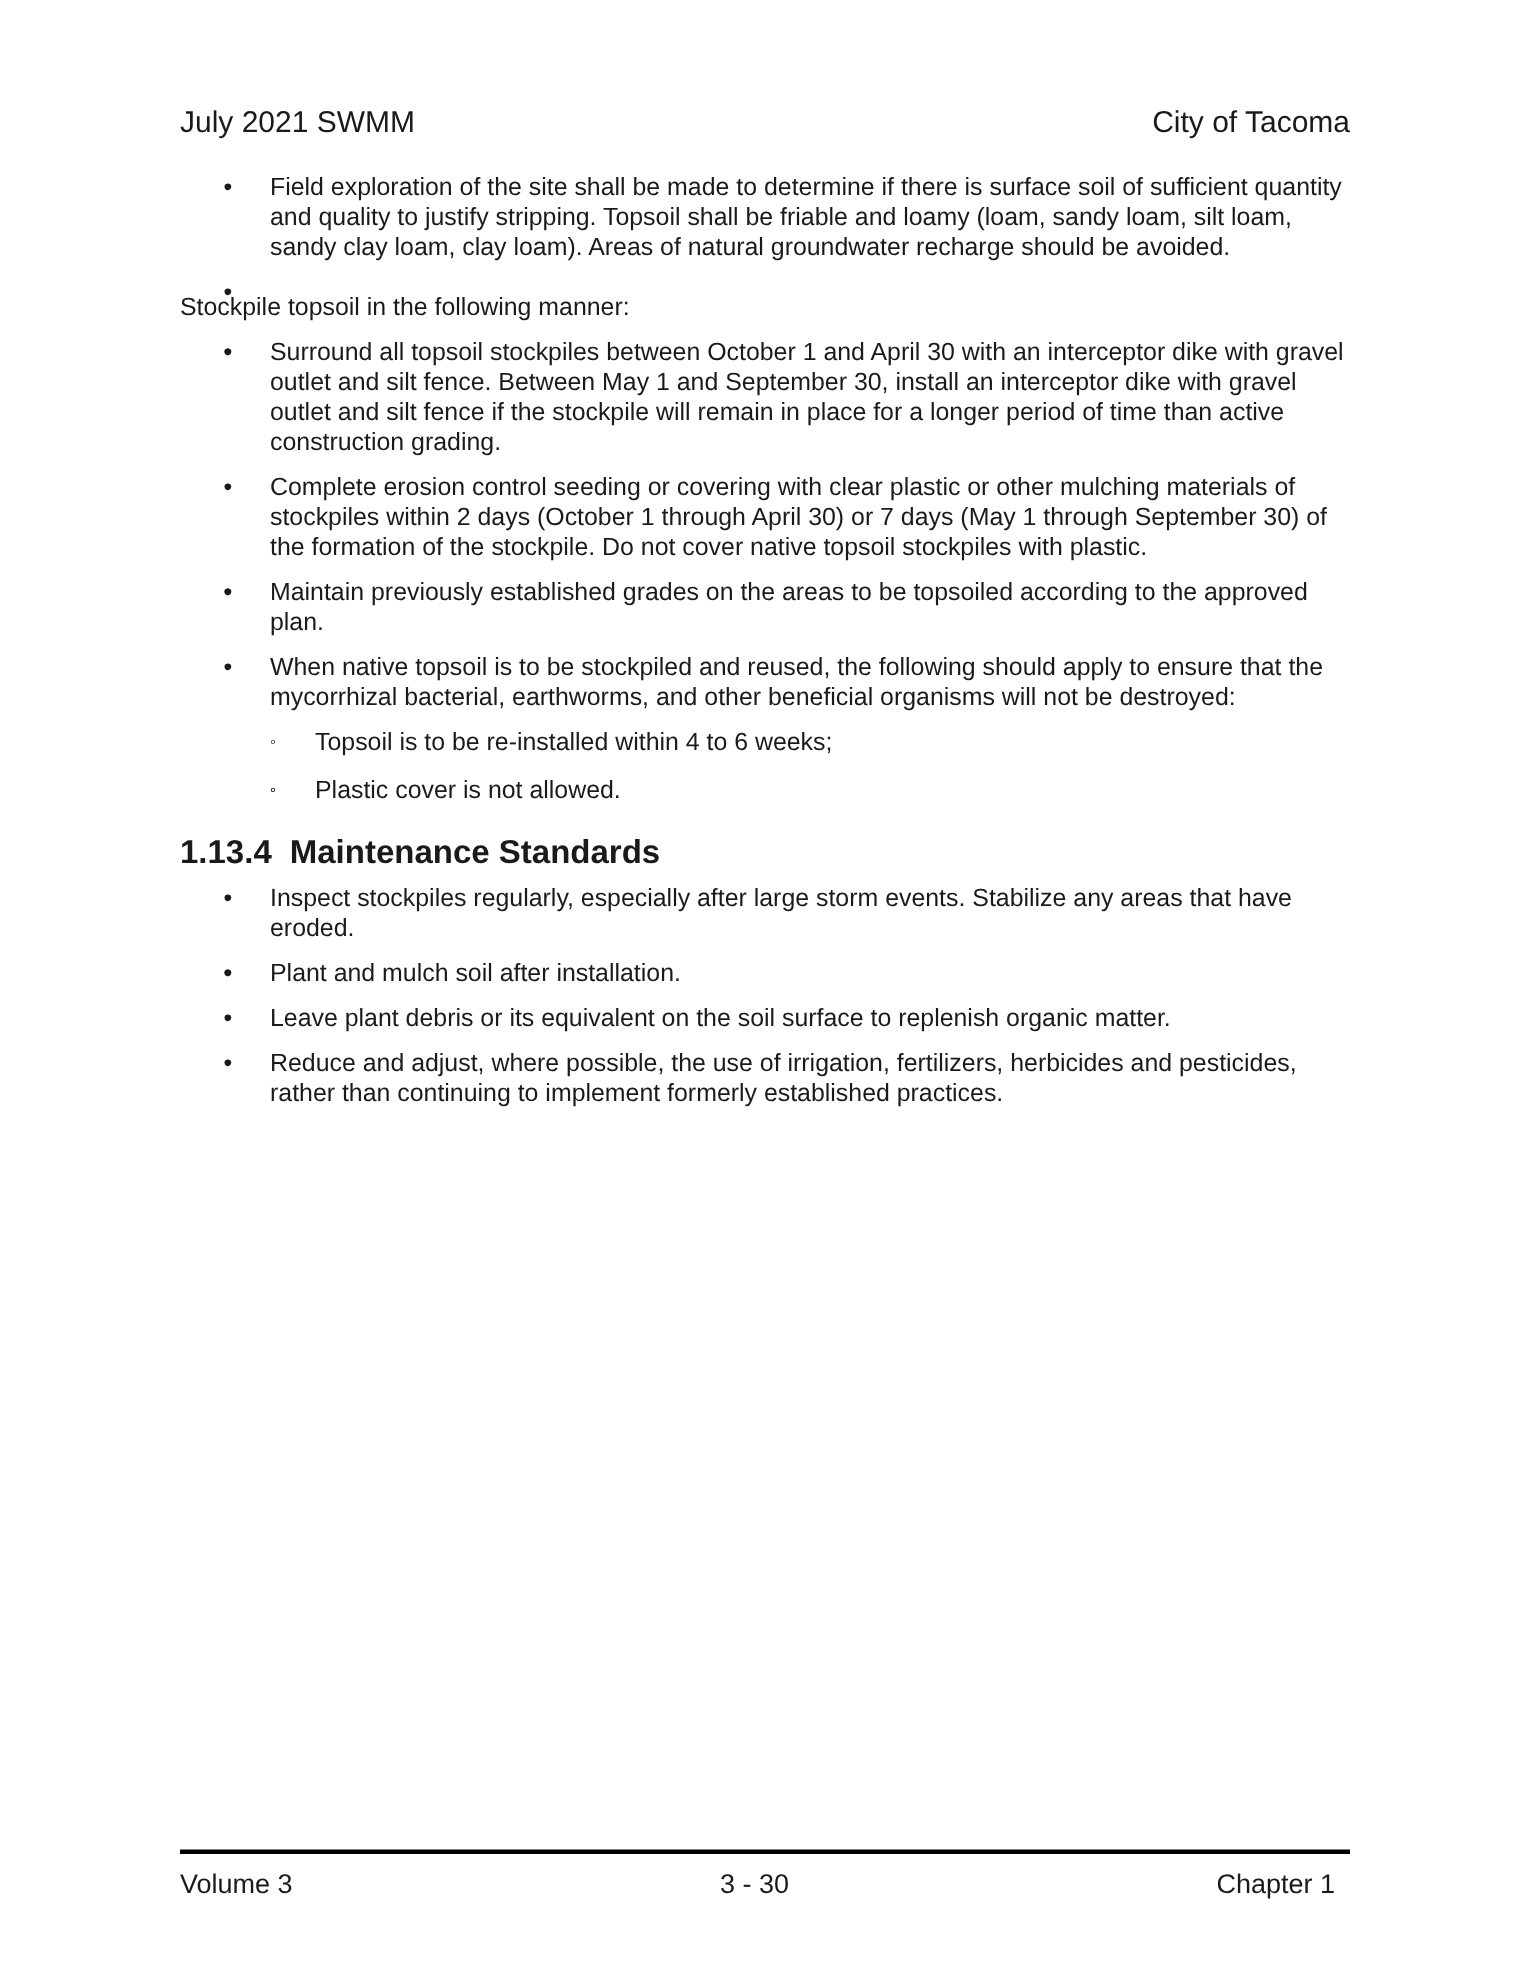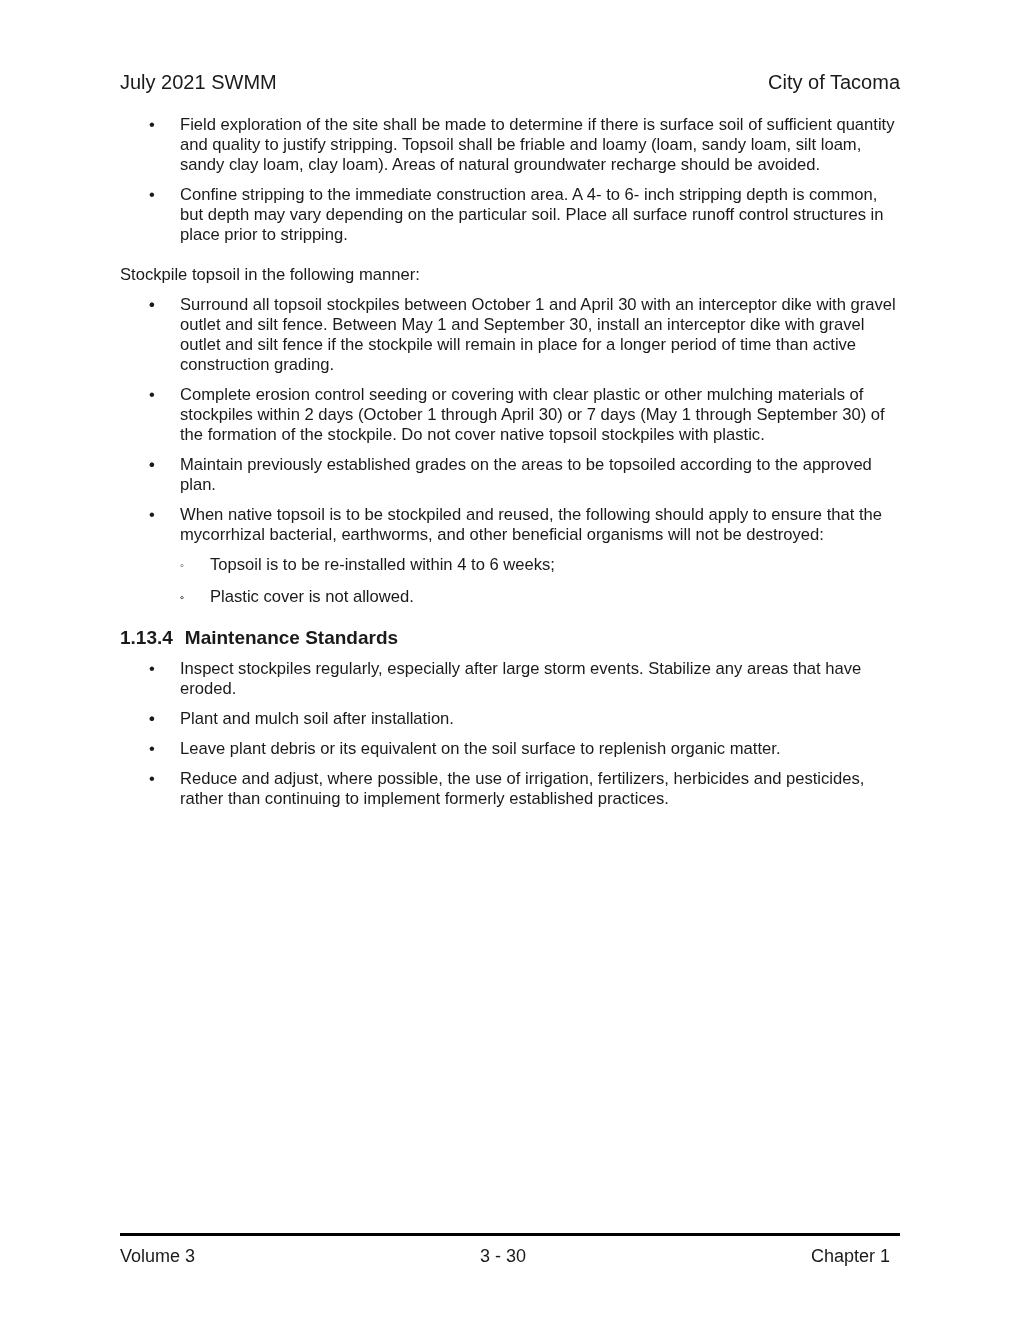--- a/index.html
+++ b/index.html
@@ -10,40 +10,40 @@
     .header .left { position: absolute; left: 0; top: 0; }
     .header .right { position: absolute; right: 0; top: 0; }
     .content { position: absolute; top: 115px; left: 120px; width: 780px; font-size: 16.6px; line-height: 20px; }
     ul.bul { list-style: none; margin: 0; padding: 0; }
     ul.bul > li { position: relative; padding-left: 60px; margin-bottom: 10px; }
     ul.bul > li .mark { position: absolute; left: 29px; top: 0; }
     ul.sub { list-style: none; margin: 0; padding: 0; }
     ul.sub > li { position: relative; padding-left: 90px; margin-bottom: 12px; }
     ul.sub > li .mark { position: absolute; left: 60px; top: 0; font-size: 11px; }
     p.intro { margin: 20px 0 10px 0; }
-    h2.section { font-size: 19px; font-weight: bold; margin: 20px 0 10px 0; line-height: 22px; }
+    h2.section { font-size: 22px; font-weight: bold; margin: 20px 0 10px 0; line-height: 22px; }
     h2.section .num { margin-right: 12px; }
     .footer-rule { position: absolute; top: 1233px; left: 120px; width: 780px; height: 3px; background: #000; }
     .footer { position: absolute; top: 1246px; left: 120px; width: 770px; height: 20px; font-size: 18px; }
     .footer .left { position: absolute; left: 0; }
     .footer .center { position: absolute; left: 360px; }
     .footer .right { position: absolute; right: 0; text-align: right; }
   </style>
 </head>
 <body>
 
 <div class="header">
   <span class="left">July 2021 SWMM</span>
   <span class="right">City of Tacoma</span>
 </div>
 
 <div class="content">
   <ul class="bul">
     <li><span class="mark">•</span><span>Field exploration of the site shall be made to determine if there is surface soil of sufficient quantity and quality to justify stripping. Topsoil shall be friable and loamy (loam, sandy loam, silt loam, sandy clay loam, clay loam). Areas of natural groundwater recharge should be avoided.</span></li>
-    <li><span class="mark">•</span><span>Confine stripping to the immediate construction area. A 4- to 6- inch stripping depth is common, but depth may vary depending on the particular soil. Place all surface runoff control structures in place prior to stripping.</span></li>
+    <li><span class="mark">•</span></li>
   </ul>
 
   <p class="intro">Stockpile topsoil in the following manner:</p>
 
   <ul class="bul">
     <li><span class="mark">•</span></li>
     <li><span class="mark">•</span><span>Surround all topsoil stockpiles between October 1 and April 30 with an interceptor dike with gravel outlet and silt fence.  Between May 1 and September 30, install an interceptor dike with gravel outlet and silt fence if the stockpile will remain in place for a longer period of time than active construction grading.</span></li>
     <li><span class="mark">•</span><span>Complete erosion control seeding or covering with clear plastic or other mulching materials of stockpiles within 2 days (October 1 through April 30) or 7 days (May 1 through September 30) of the formation of the stockpile.  Do not cover native topsoil stockpiles with plastic.</span></li>
     <li><span class="mark">•</span></li>
     <li><span class="mark">•</span><span>Maintain previously established grades on the areas to be topsoiled according to the approved plan.</span></li>

